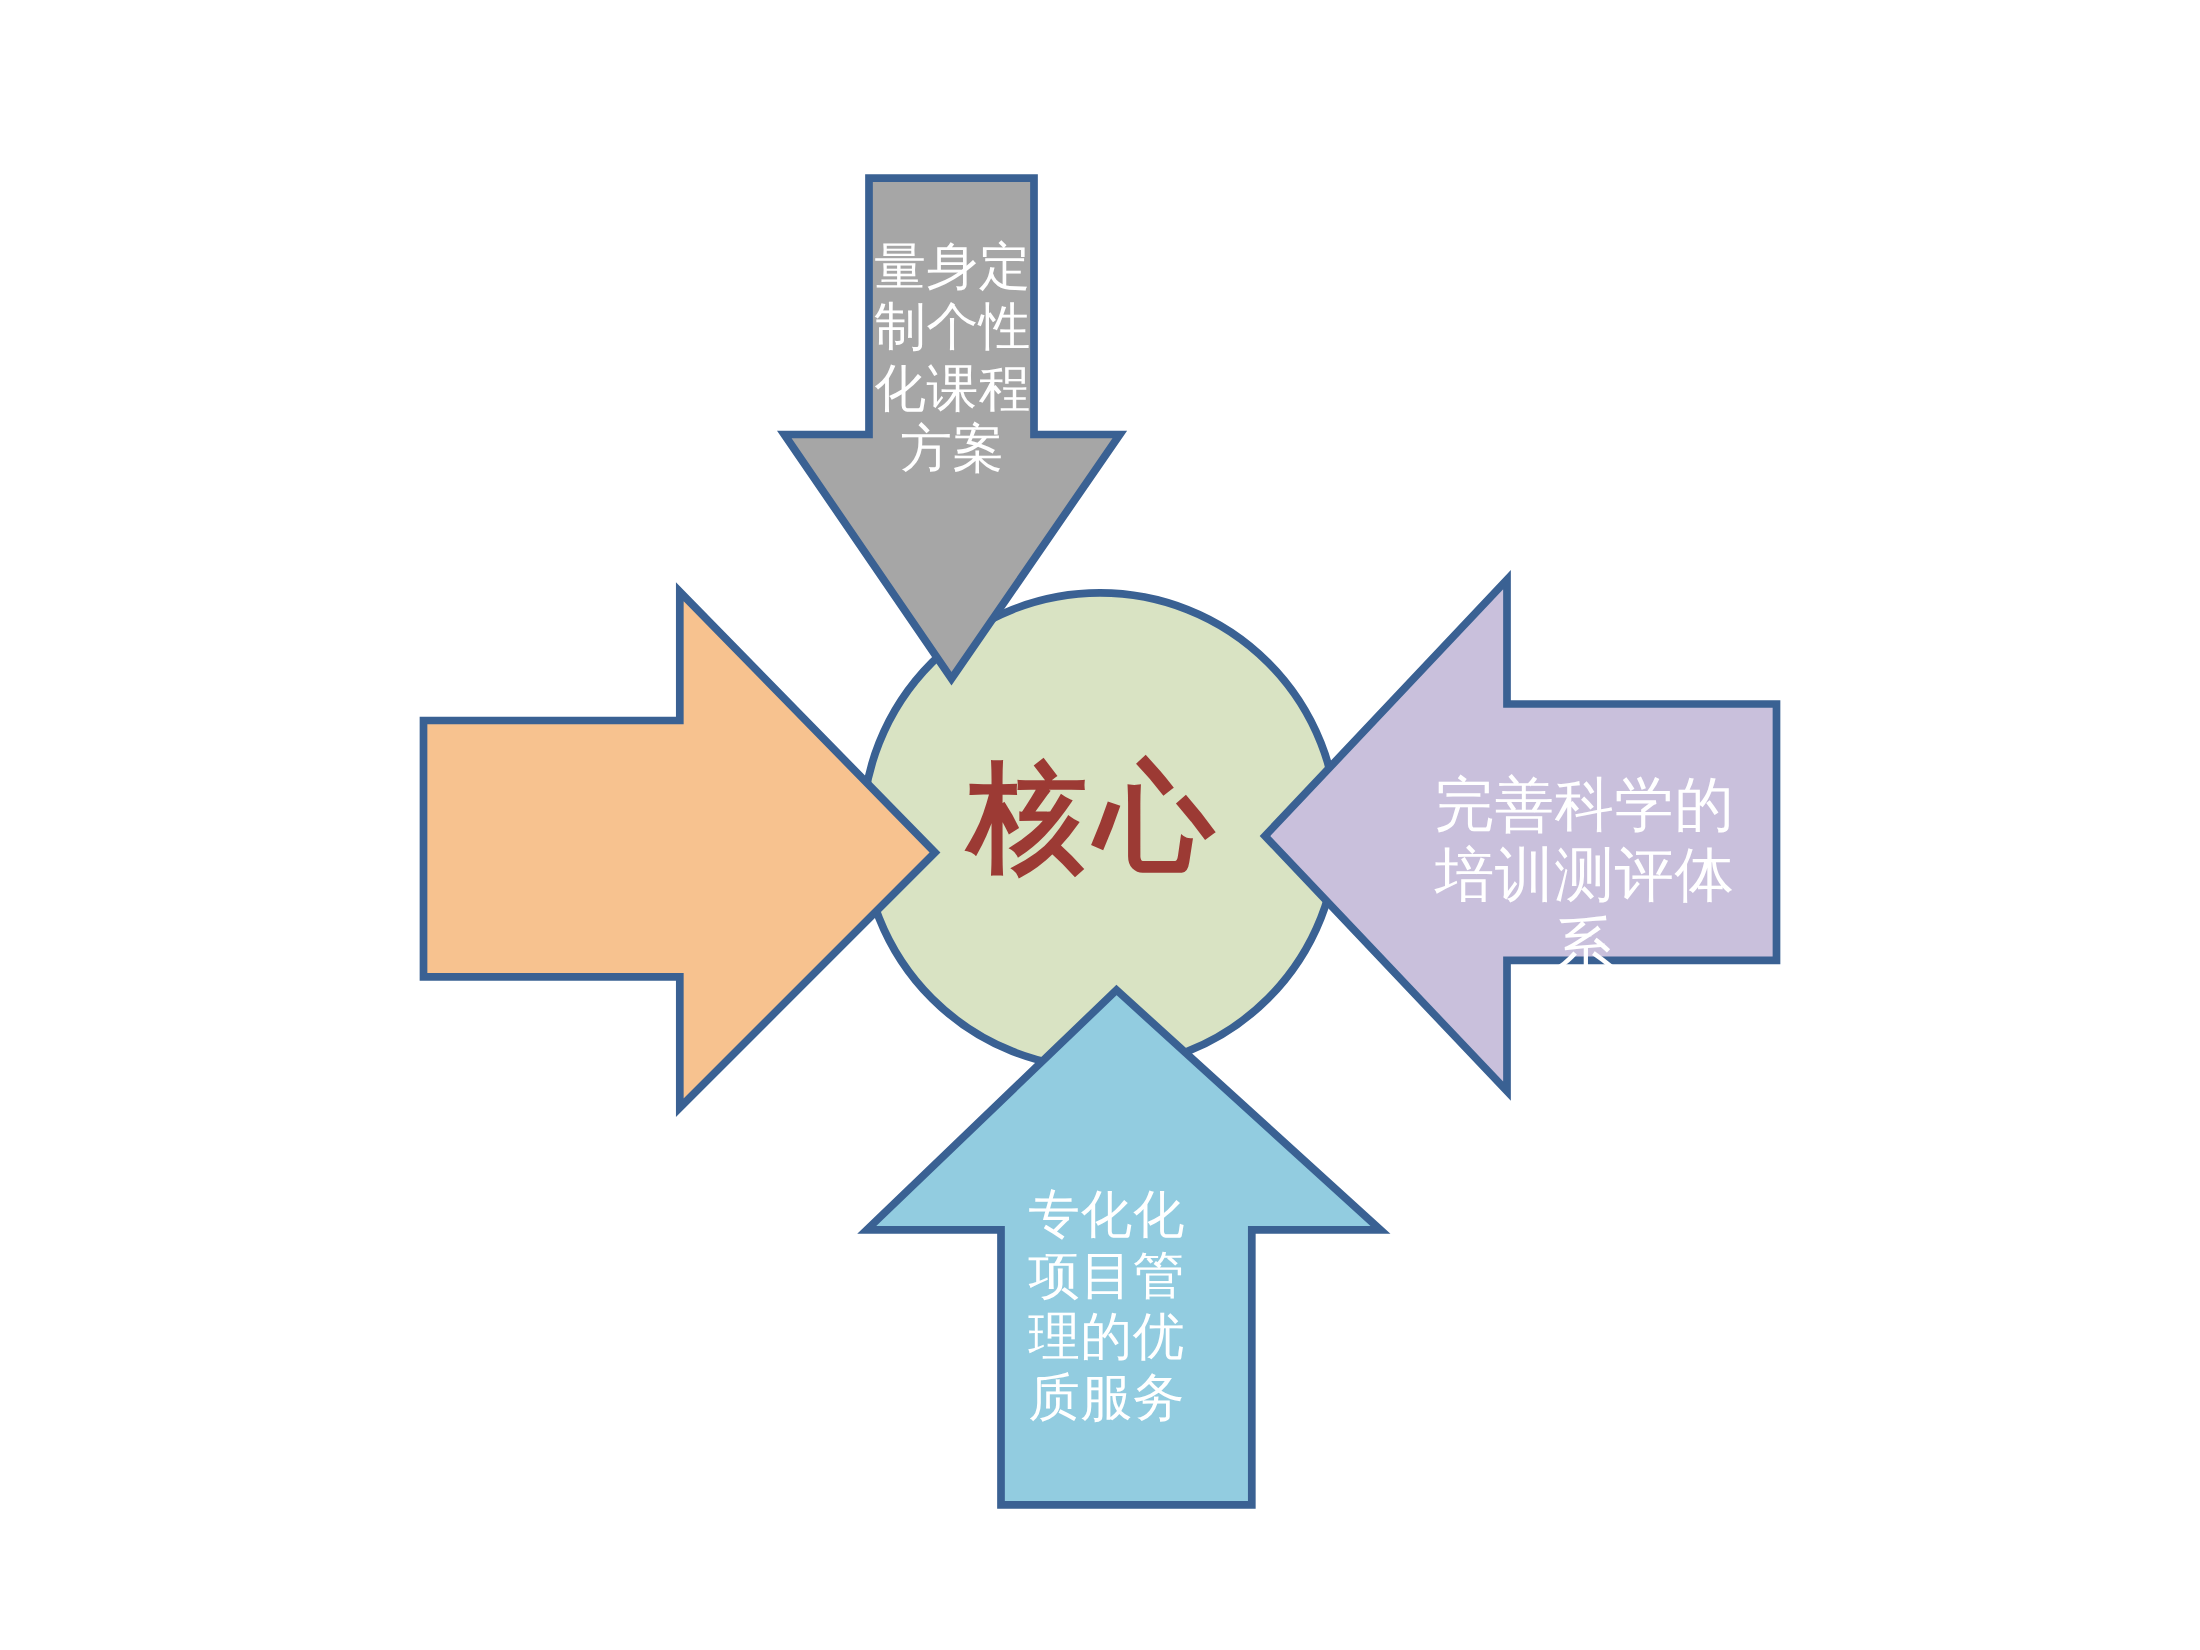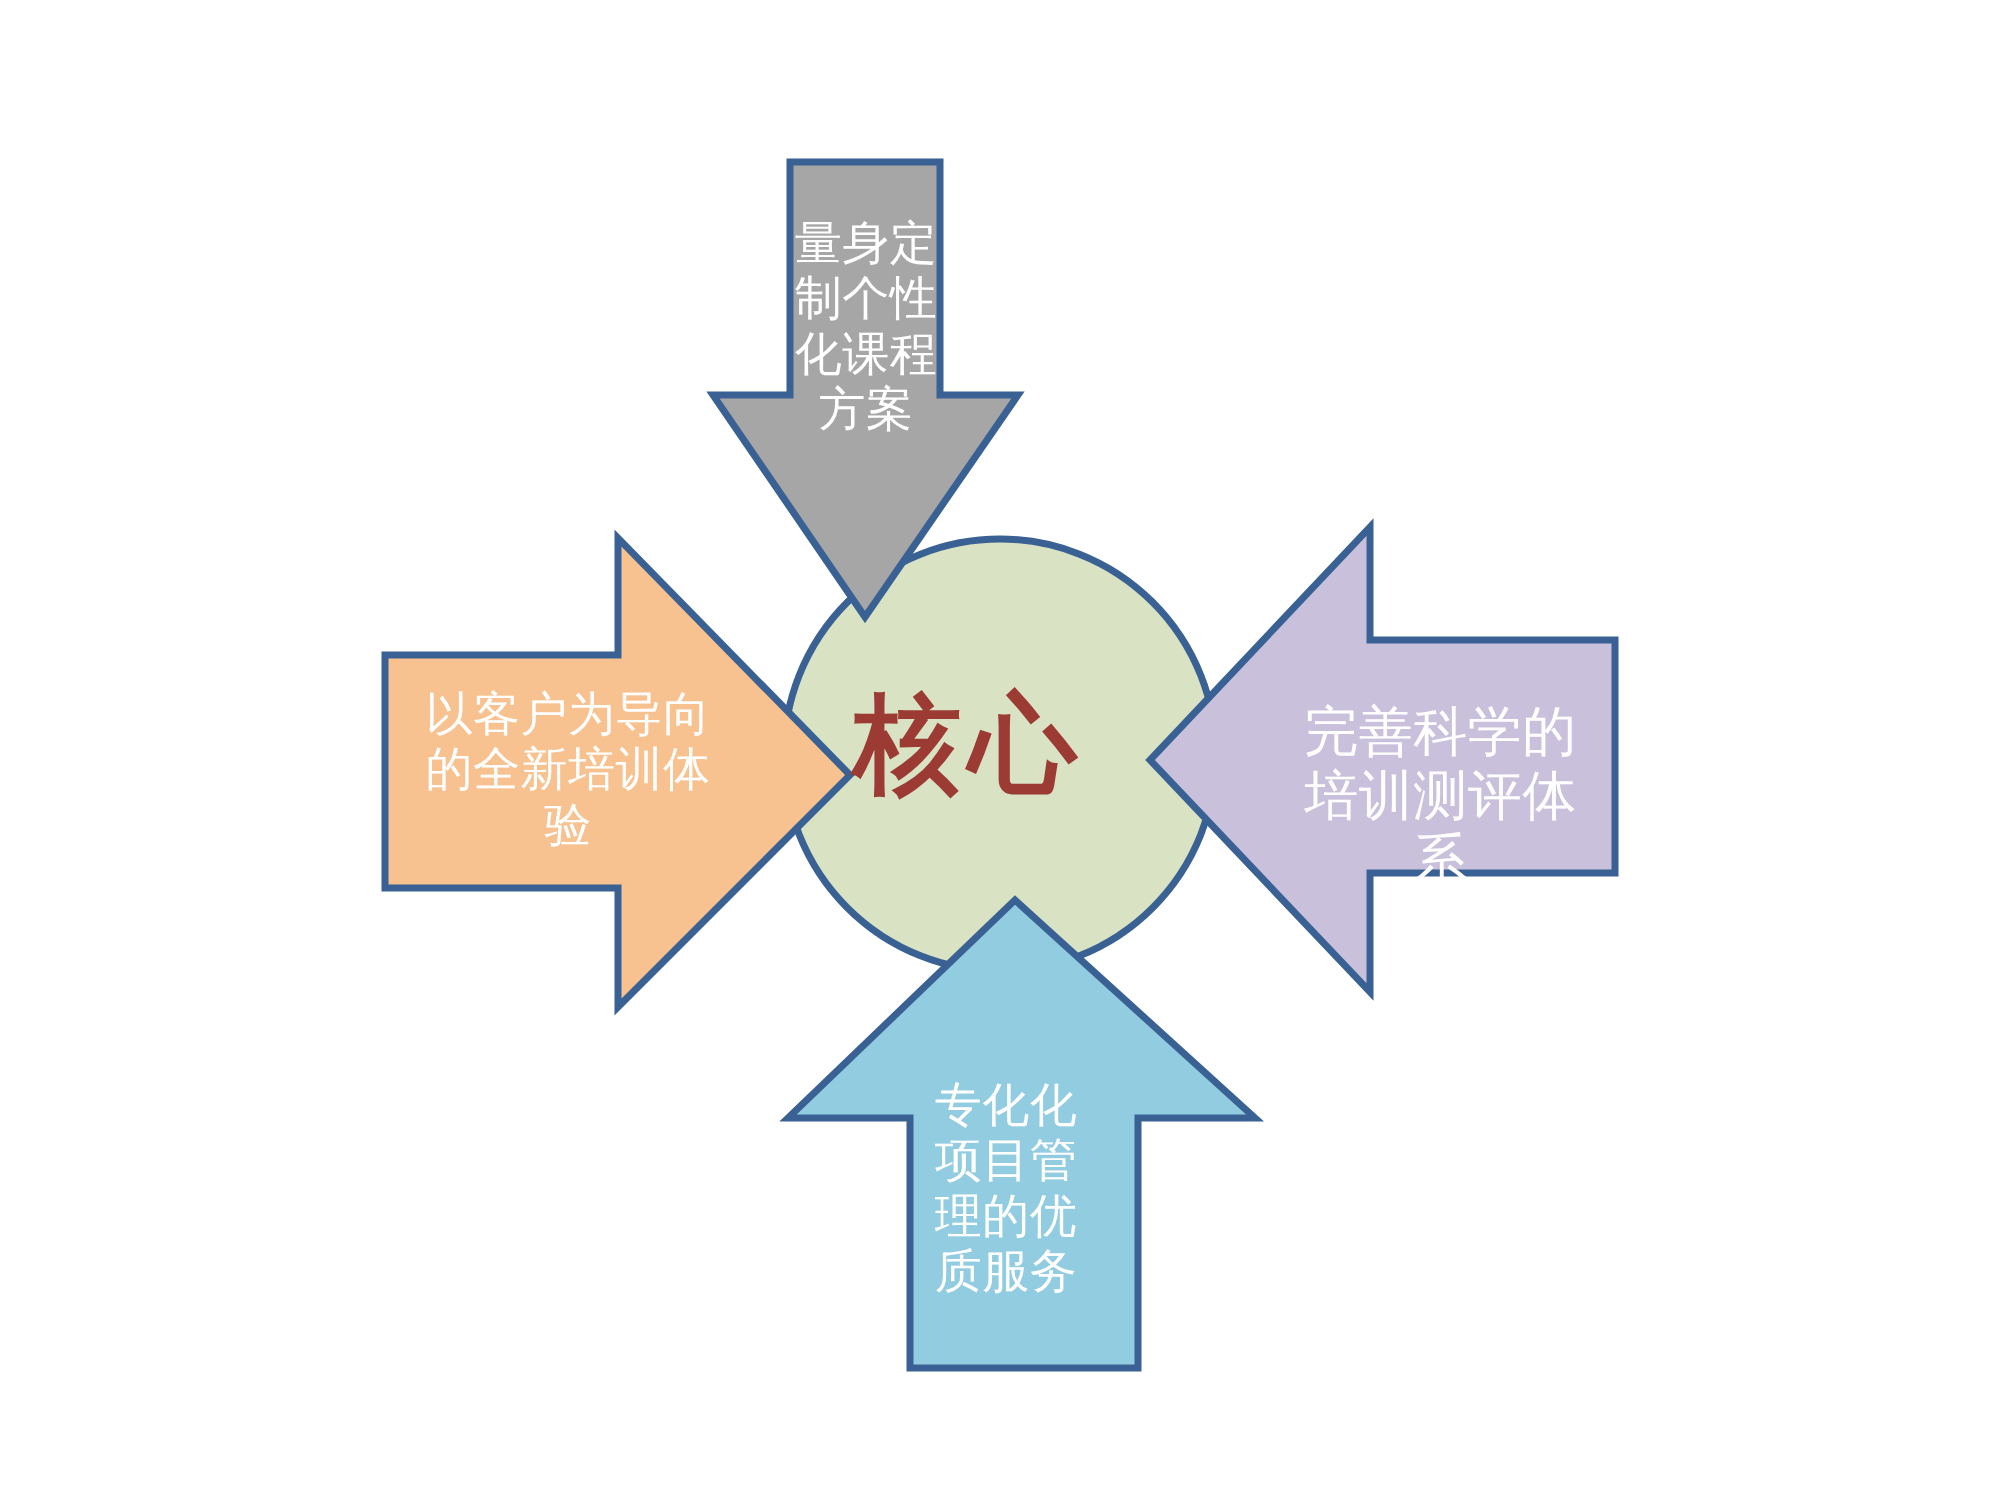--- a/index.html
+++ b/index.html
@@ -65,21 +65,21 @@
     font-size: 54px;
   }
   #label-bottom {
     left: 930px;
     top: 1077px;
     width: 152px;
     font-size: 47px;
   }
   #label-center {
     position: absolute;
-    left: 825px;
+    left: 852px;
     top: 690px;
     width: 280px;
     text-align: center;
     color: #9C3A34;
     font-size: 108px;
     font-weight: 700;
     line-height: 1;
     letter-spacing: 8px;
     text-indent: 8px;
     font-family: "DejaVu Sans", "Liberation Sans", sans-serif;
@@ -98,21 +98,20 @@
 
     <polygon class="arrow-shape" points="385,655 618,655 618,538 850,775 618,1007 618,888 385,888" fill="#F7C28F" stroke="#3A6193"></polygon>
 
     <polygon class="arrow-shape" points="1615,640 1370,640 1370,527 1150,760 1370,992 1370,873 1615,873" fill="#C9C0DC" stroke="#3A6193"></polygon>
 
     <polygon class="arrow-shape" points="910,1368 910,1118 788,1118 1015,900 1255,1118 1138,1118 1138,1368" fill="#92CCE0" stroke="#3A6193"></polygon>
   </svg>
 
   <div class="label" id="label-top">量身定制个性化课程方案</div>
 
-  <div class="label" id="label-left">以客户为导向的全新培训体验</div>
 
   <div class="label" id="label-right">完善科学的培训测评体系</div>
 
   <div class="label" id="label-bottom">专化化项目管理的优质服务</div>
 
   <div id="label-center">核心</div>
 
 </div>
 
 </body></html>

